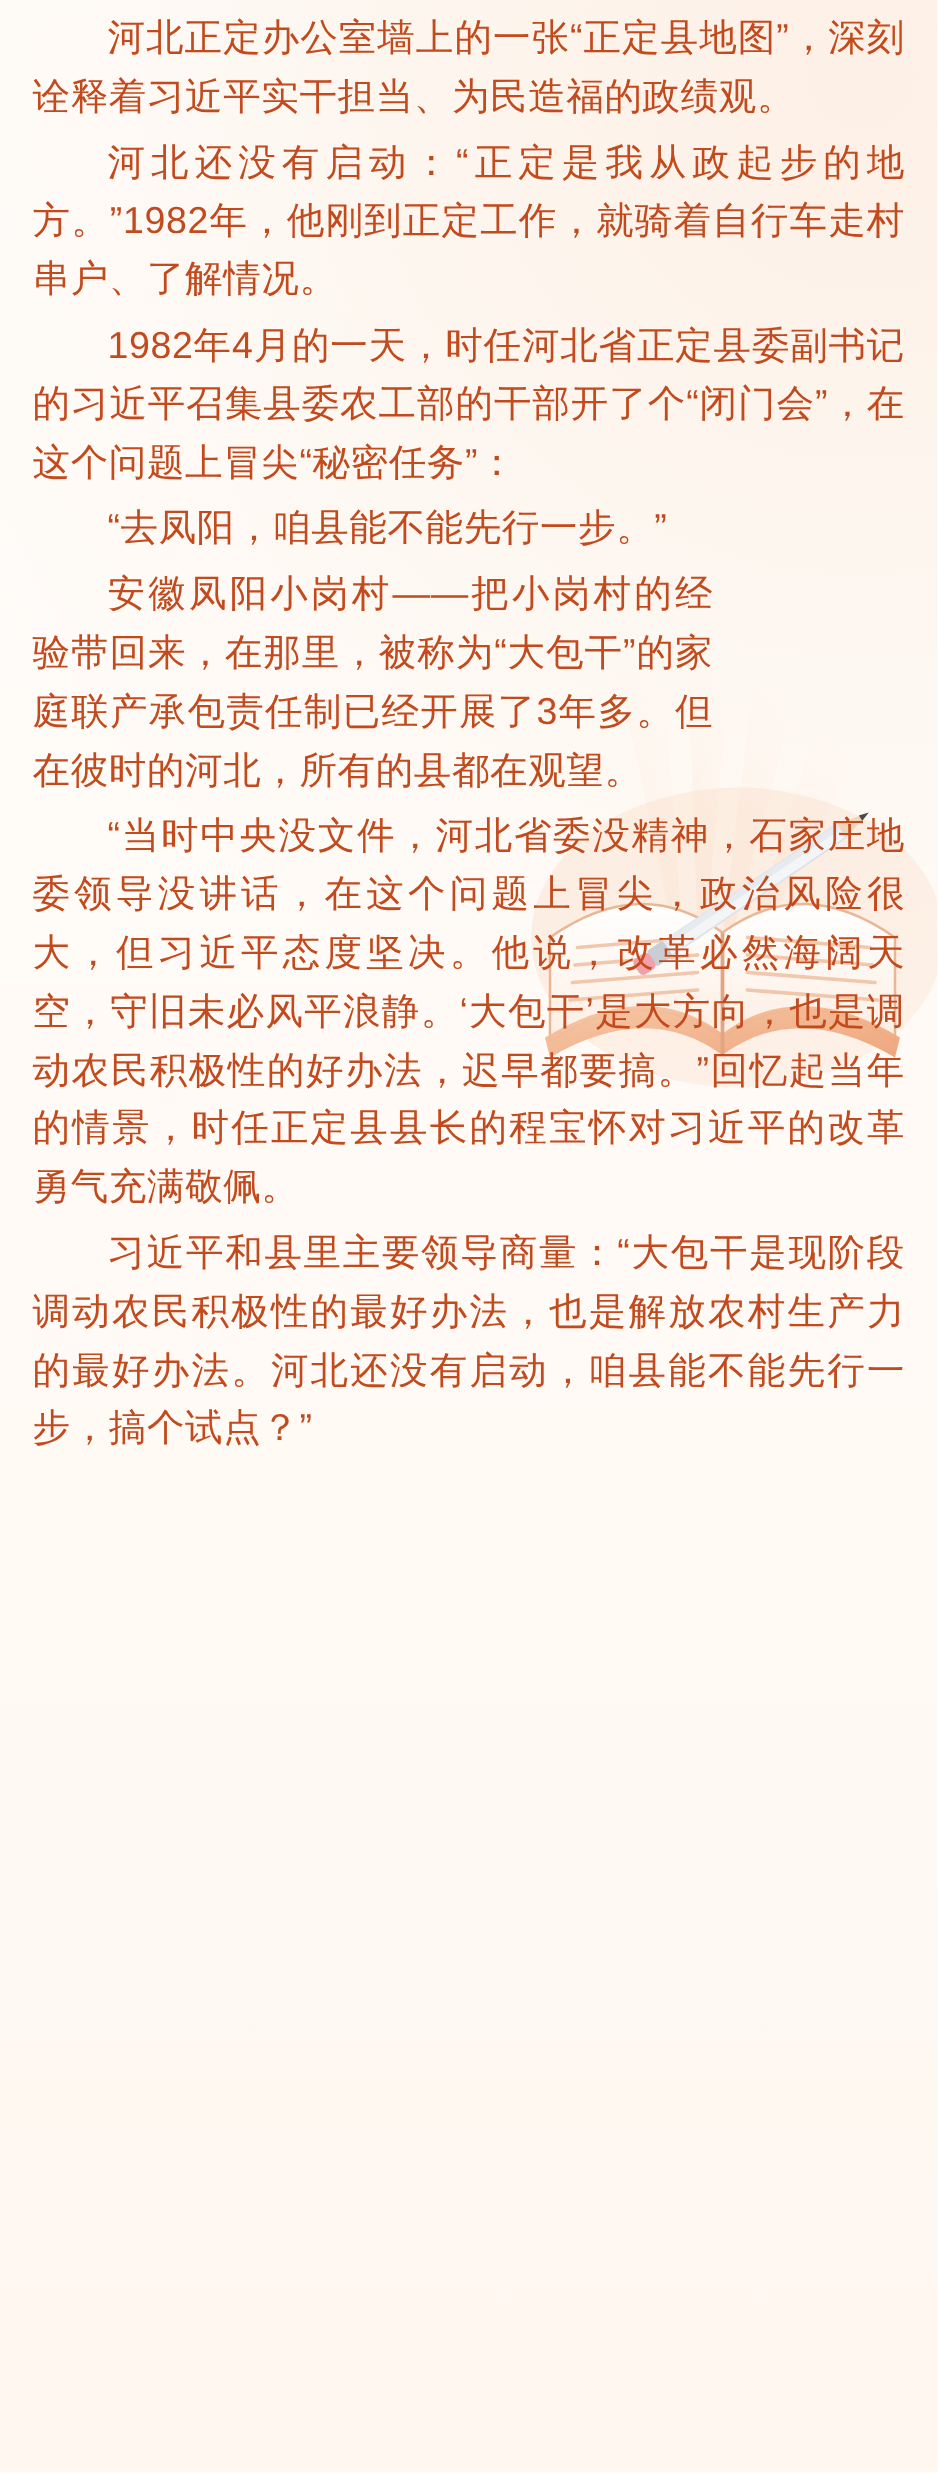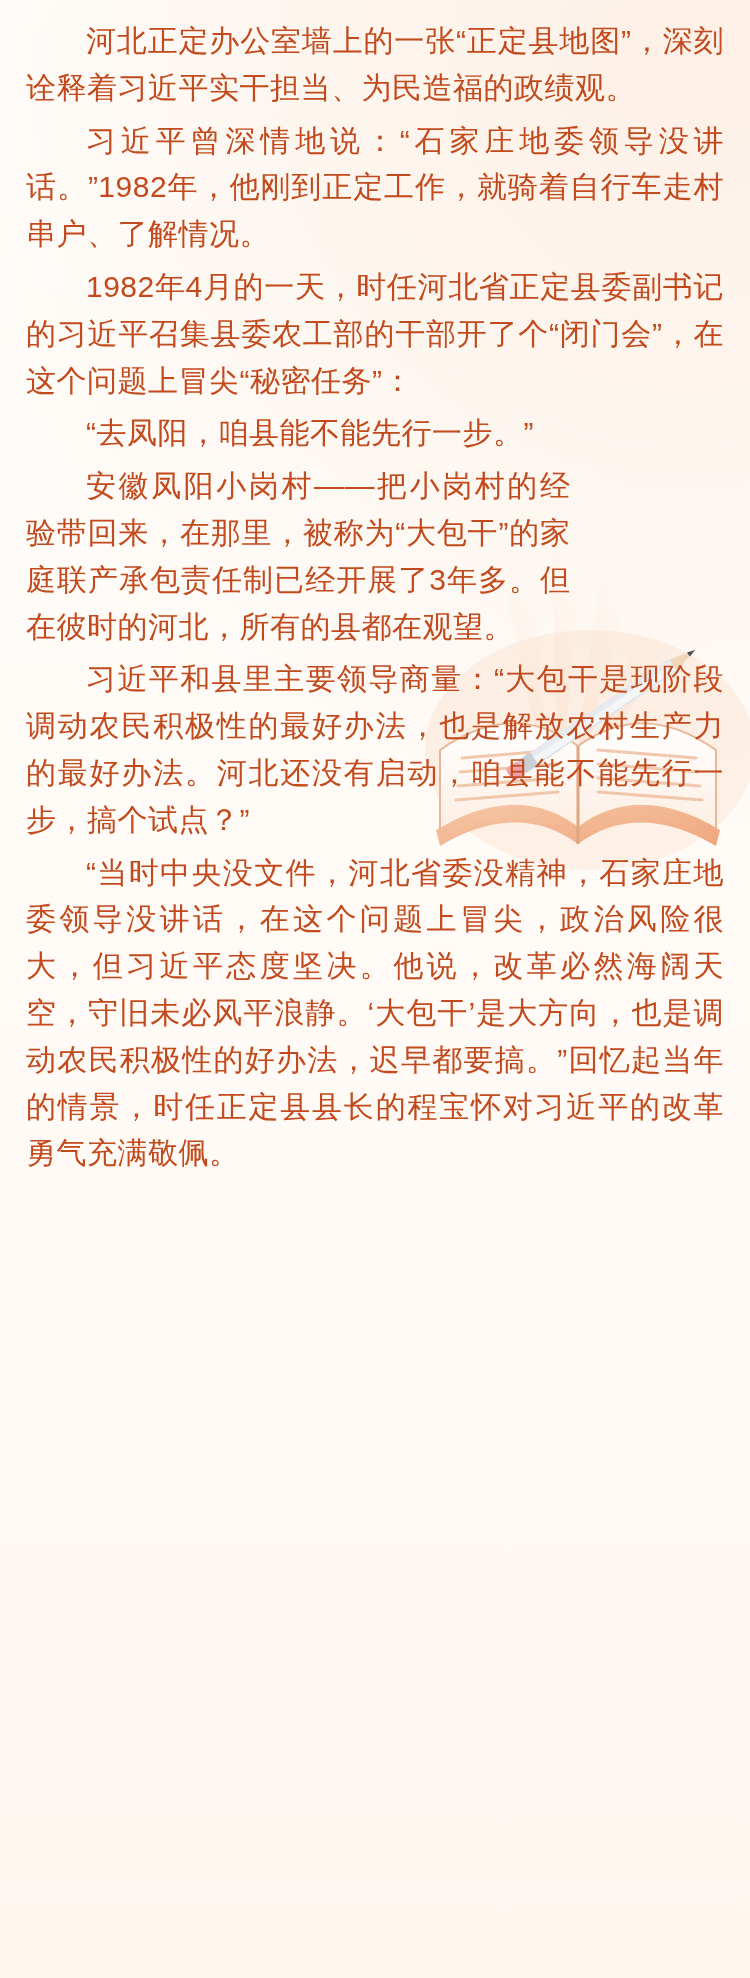--- a/index.html
+++ b/index.html
@@ -22,21 +22,21 @@
     position: absolute;
     right: -10px;
     top: 500px;
     width: 360px;
     height: 420px;
     pointer-events: none;
   }
   .article {
     position: relative;
     z-index: 2;
-    padding: 18px 26px 30px 26px;
+    padding: 8px 26px 30px 26px;
     box-sizing: border-box;
   }
   .para {
     color: #c24a1d;
     font-size: 30px;
     line-height: 1.56;
     letter-spacing: 0.5px;
     text-indent: 2em;
     margin: 0 0 6px 0;
     text-align: justify;
@@ -110,21 +110,21 @@
       <rect x="120" y="205" width="170" height="5" rx="2" fill="#e7ebef"></rect>
       <polygon points="290,205 316,211.5 290,218" fill="#f0d7bb"></polygon>
       <polygon points="308,209 316,211.5 308,214" fill="#4a4a4a"></polygon>
       <rect x="106" y="204" width="16" height="15" rx="3" fill="#c9ced4"></rect>
       <rect x="92" y="204" width="15" height="15" rx="4" fill="#f0a0a8"></rect>
     </g>
   </svg>
 
   <div class="article">
     <p class="para">河北正定办公室墙上的一张“正定县地图”，深刻诠释着习近平实干担当、为民造福的政绩观。</p>
-    <p class="para">习近平曾深情地说：“石家庄地委领导没讲话。”1982年，他刚到正定工作，就骑着自行车走村串户、了解情况。</p>
+    <p class="para">河北还没有启动：“正定是我从政起步的地方。”1982年，他刚到正定工作，就骑着自行车走村串户、了解情况。</p>
     <p class="para">1982年4月的一天，时任河北省正定县委副书记的习近平召集县委农工部的干部开了个“闭门会”，在这个问题上冒尖“秘密任务”：</p>
     <p class="para narrow">“去凤阳，咱县能不能先行一步。”</p>
     <p class="para narrow2">安徽凤阳小岗村——把小岗村的经验带回来，在那里，被称为“大包干”的家庭联产承包责任制已经开展了3年多。但在彼时的河北，所有的县都在观望。</p>
+    <p class="para">“当时中央没文件，河北省委没精神，石家庄地委领导没讲话，在这个问题上冒尖，政治风险很大，但习近平态度坚决。他说，改革必然海阔天空，守旧未必风平浪静。‘大包干’是大方向，也是调动农民积极性的好办法，迟早都要搞。”回忆起当年的情景，时任正定县县长的程宝怀对习近平的改革勇气充满敬佩。</p>
     <p class="para">习近平和县里主要领导商量：“大包干是现阶段调动农民积极性的最好办法，也是解放农村生产力的最好办法。河北还没有启动，咱县能不能先行一步，搞个试点？”</p>
-    <p class="para">“当时中央没文件，河北省委没精神，石家庄地委领导没讲话，在这个问题上冒尖，政治风险很大，但习近平态度坚决。他说，改革必然海阔天空，守旧未必风平浪静。‘大包干’是大方向，也是调动农民积极性的好办法，迟早都要搞。”回忆起当年的情景，时任正定县县长的程宝怀对习近平的改革勇气充满敬佩。</p>
   </div>
 
 </div>
 
 </body></html>

